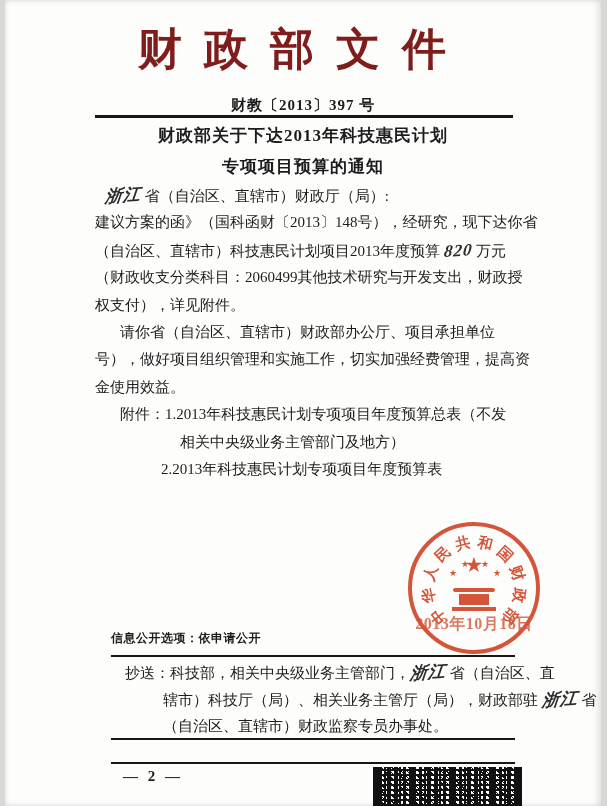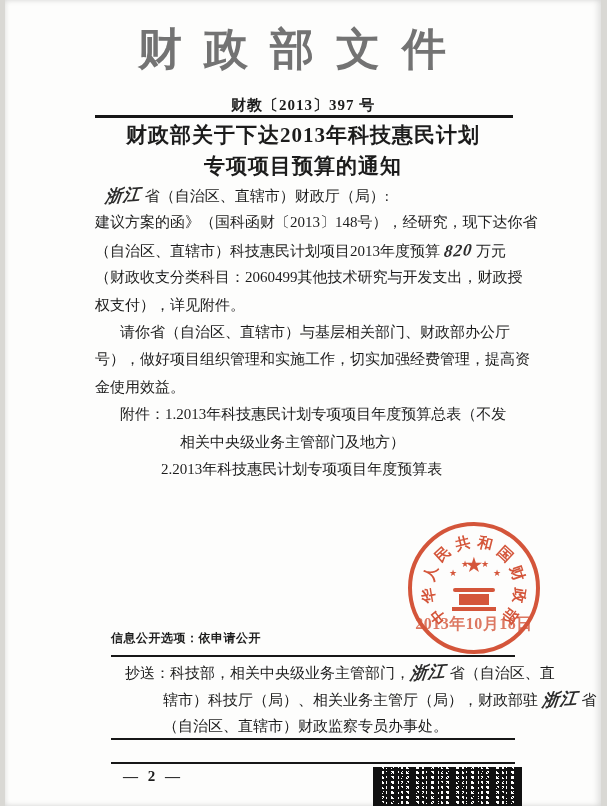--- a/index.html
+++ b/index.html
@@ -2,25 +2,25 @@
 <html><head>
 <meta charset="utf-8">
 <style>
   html,body{margin:0;padding:0;}
   body{width:607px;height:806px;background:#d9d8d4;font-family:"Liberation Serif","DejaVu Serif",serif;}
   #page{position:absolute;left:5px;top:0;width:596px;height:806px;background:#fdfdfc;overflow:hidden;
         box-shadow:inset -3px 0 6px rgba(0,0,0,.12), inset 2px 0 4px rgba(0,0,0,.06);color:#1c1c1c;}
   .abs{position:absolute;}
   
   #agency-title{top:20px;left:0;width:100%;text-align:center;font-size:44px;font-weight:700;
-        color:#737373;letter-spacing:22px;margin-right:-22px;white-space:nowrap;}
+        color:#7f1d1d;letter-spacing:22px;margin-right:-22px;white-space:nowrap;}
   #doc-number{top:84px;left:0;width:100%;text-align:center;font-size:15px;letter-spacing:1px;font-weight:600;margin-top:12px;}
   .rule{background:#171717;}
   #rule-top{top:115px;left:90px;width:418px;height:3px;}
-  #doc-title{top:120px;left:0;width:100%;text-align:center;font-size:21px;font-weight:700;line-height:31px;letter-spacing:1px;}
+  #doc-title{top:120px;left:0;width:100%;text-align:center;font-size:17px;font-weight:700;line-height:31px;letter-spacing:1px;}
   
   #body-block{top:182px;left:90px;width:430px;font-size:15px;}
   .tline{height:27.4px;line-height:27.4px;white-space:nowrap;}
   .i1{padding-left:25px;}  
   .i2{padding-left:85px;}  
   .i3{padding-left:66px;}  
   .i4{padding-left:10px;}  
   .hand{display:inline-block;transform:rotate(-4deg) skewX(-10deg);font-style:italic;font-weight:700;
         font-size:17px;color:#2b2b2b;letter-spacing:1px;}
   
@@ -72,21 +72,21 @@
     <div>财政部关于下达2013年科技惠民计划</div>
     <div>专项项目预算的通知</div>
   </div>
 
   <div class="abs" id="body-block">
       <div class="tline i4"><span class="hand">浙江</span><span>  省（自治区、直辖市）财政厅（局）:</span></div>
       <div class="tline "><span>建议方案的函》（国科函财〔2013〕148号），经研究，现下达你省</span></div>
       <div class="tline "><span>（自治区、直辖市）科技惠民计划项目2013年度预算 </span><span class="hand">820</span><span> 万元</span></div>
       <div class="tline "><span>（财政收支分类科目：2060499其他技术研究与开发支出，财政授</span></div>
       <div class="tline "><span>权支付），详见附件。</span></div>
-      <div class="tline i1"><span>请你省（自治区、直辖市）与基层相关部门、财政部办公厅</span></div>
+      <div class="tline i1"><span>请你省（自治区、直辖市）财政部办公厅、项目承担单位</span></div>
       <div class="tline "><span>号），做好项目组织管理和实施工作，切实加强经费管理，提高资</span></div>
       <div class="tline "><span>金使用效益。</span></div>
       <div class="tline i1"><span>附件：1.2013年科技惠民计划专项项目年度预算总表（不发</span></div>
       <div class="tline i2"><span>相关中央级业务主管部门及地方）</span></div>
       <div class="tline i3"><span>2.2013年科技惠民计划专项项目年度预算表</span></div>
     </div>
 
   <div class="abs" id="info-option">信息公开选项：依申请公开</div>
   <div class="abs rule" id="rule-info"></div>
 

